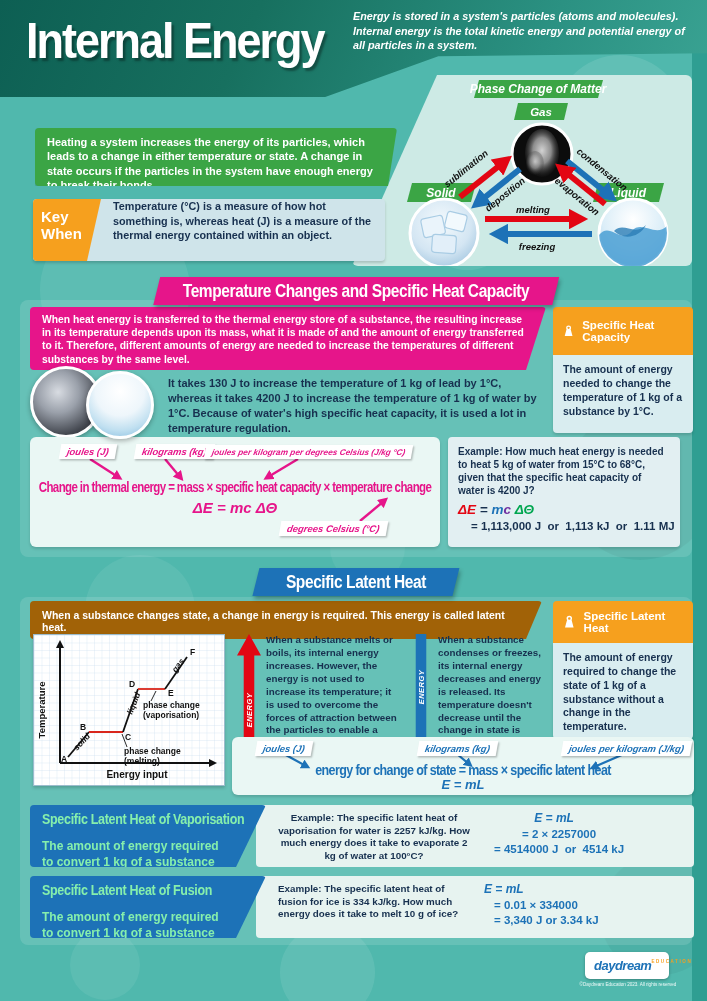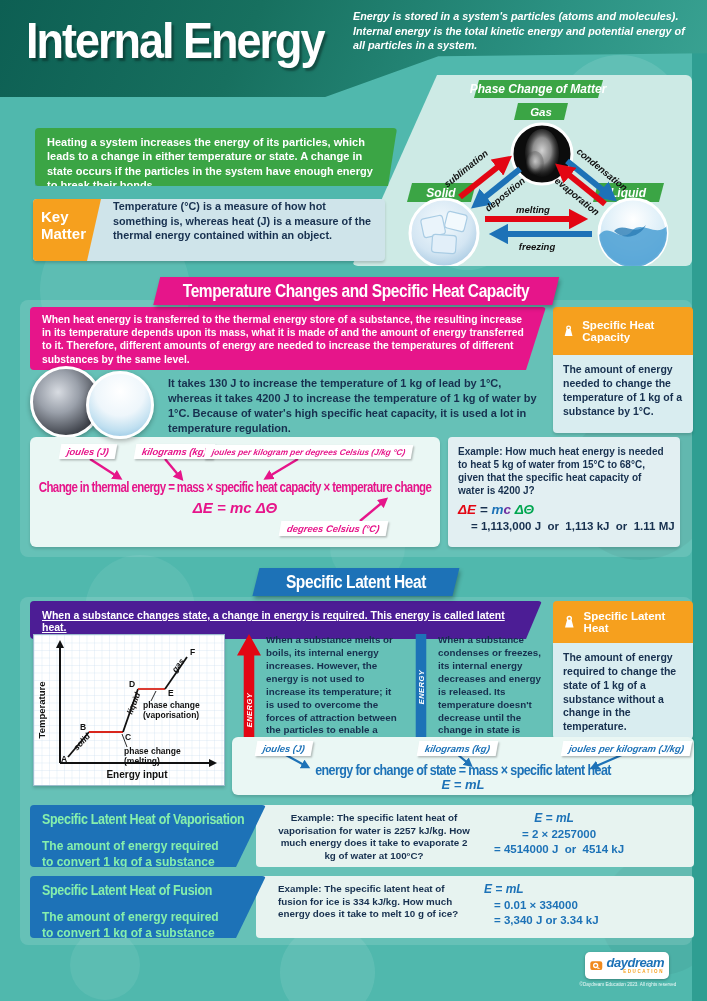--- a/index.html
+++ b/index.html
@@ -68,23 +68,23 @@
   .banner.blue{background:#1d72b7;left:356px;top:568px;padding:5px 30px;}
 
   .pinkbox{
     position:absolute;left:30px;top:307px;width:516px;height:63px;z-index:4;
     background:#e6158a;clip-path:polygon(0 0,100% 0,calc(100% - 20px) 100%,0 100%);
     border-radius:4px;padding:6px 12px;box-sizing:border-box;
     color:#fff;font-weight:bold;font-size:10.3px;line-height:1.28;
   }
   .bluebox-intro{
     position:absolute;left:30px;top:601px;width:512px;height:38px;z-index:4;
-    background:#4c1d95;clip-path:polygon(0 0,100% 0,calc(100% - 16px) 100%,0 100%);
+    background:#a16207;clip-path:polygon(0 0,100% 0,calc(100% - 16px) 100%,0 100%);
     border-radius:4px;padding:8px 12px;box-sizing:border-box;
-    color:#fff;font-weight:bold;font-size:10.5px;text-decoration:underline;
+    color:#fff;font-weight:bold;font-size:10.5px;
   }
 
   
   .sidebar-head{
     position:absolute;left:553px;width:140px;background:#f6a01e;z-index:4;
     border-radius:4px 4px 0 0;display:flex;align-items:center;gap:7px;
     padding:7px 9px;box-sizing:border-box;color:#fff;font-weight:bold;
     font-size:11.5px;line-height:1.08;
   }
   .sidebar-body{
@@ -173,21 +173,21 @@
   .lh-eq1{font-size:12px;font-style:italic;}
   .lh-eq2{font-size:11.5px;margin-top:3px;padding-left:10px;}
   .lh-eq3{font-size:11.5px;margin-top:3px;padding-left:10px;}
 
   
   .logo{
     position:absolute;left:585px;top:952px;width:84px;height:27px;z-index:4;
     background:#fff;border-radius:5px;display:flex;align-items:center;gap:4px;
     padding:2px 5px;box-sizing:border-box;box-shadow:0 1px 3px rgba(0,0,0,0.3);
   }
-  .brand-stack{display:flex;flex-direction:column;line-height:1;}
+  .brand-stack{display:flex;flex-direction:row;line-height:1;}
   .brand-name{color:#1d72b7;font-weight:bold;font-style:italic;font-size:13px;letter-spacing:-0.5px;}
   .brand-sub{color:#f6a01e;font-weight:bold;font-size:4.5px;letter-spacing:1.6px;text-align:right;margin-top:1px;}
   .copyright{position:absolute;left:558px;top:982px;width:140px;text-align:center;
     font-size:4.6px;color:rgba(255,255,255,0.9);z-index:4;}
 
   svg text{font-family:"Liberation Sans",sans-serif;}
 </style>
 </head>
 <body>
 
@@ -310,21 +310,21 @@
       <g>
         <line x1="240" y1="159" x2="147" y2="159" stroke="#1d72b7" stroke-width="6" marker-end="url(#mBlue)"></line>
       </g>
       <text x="185" y="175" font-size="9.5" font-weight="bold" font-style="italic" fill="#111" text-anchor="middle">freezing</text>
     </svg>
   </div>
 
   <div class="greenbox">Heating a system increases the energy of its particles, which leads to a change in either temperature or state. A change in state occurs if the particles in the system have enough energy to break their bonds.</div>
 
   <div class="keypoint">
-    <div class="kp-label">Key Matter</div>
+    <div class="kp-label">Key When</div>
     <div class="kp-text">Temperature (°C) is a measure of how hot something is, whereas heat (J) is a measure of the thermal energy contained within an object.</div>
   </div>
 
   <div class="group-panel" style="left:20px;top:300px;width:672px;height:257px;"></div>
 
   <div class="banner pink">
     <span>Temperature Changes and Specific Heat Capacity</span>
   </div>
 
   <div class="pinkbox">When heat energy is transferred to the thermal energy store of a substance, the resulting increase in its temperature depends upon its mass, what it is made of and the amount of energy transferred to it. Therefore, different amounts of energy are needed to increase the temperatures of different substances by the same level.</div>

